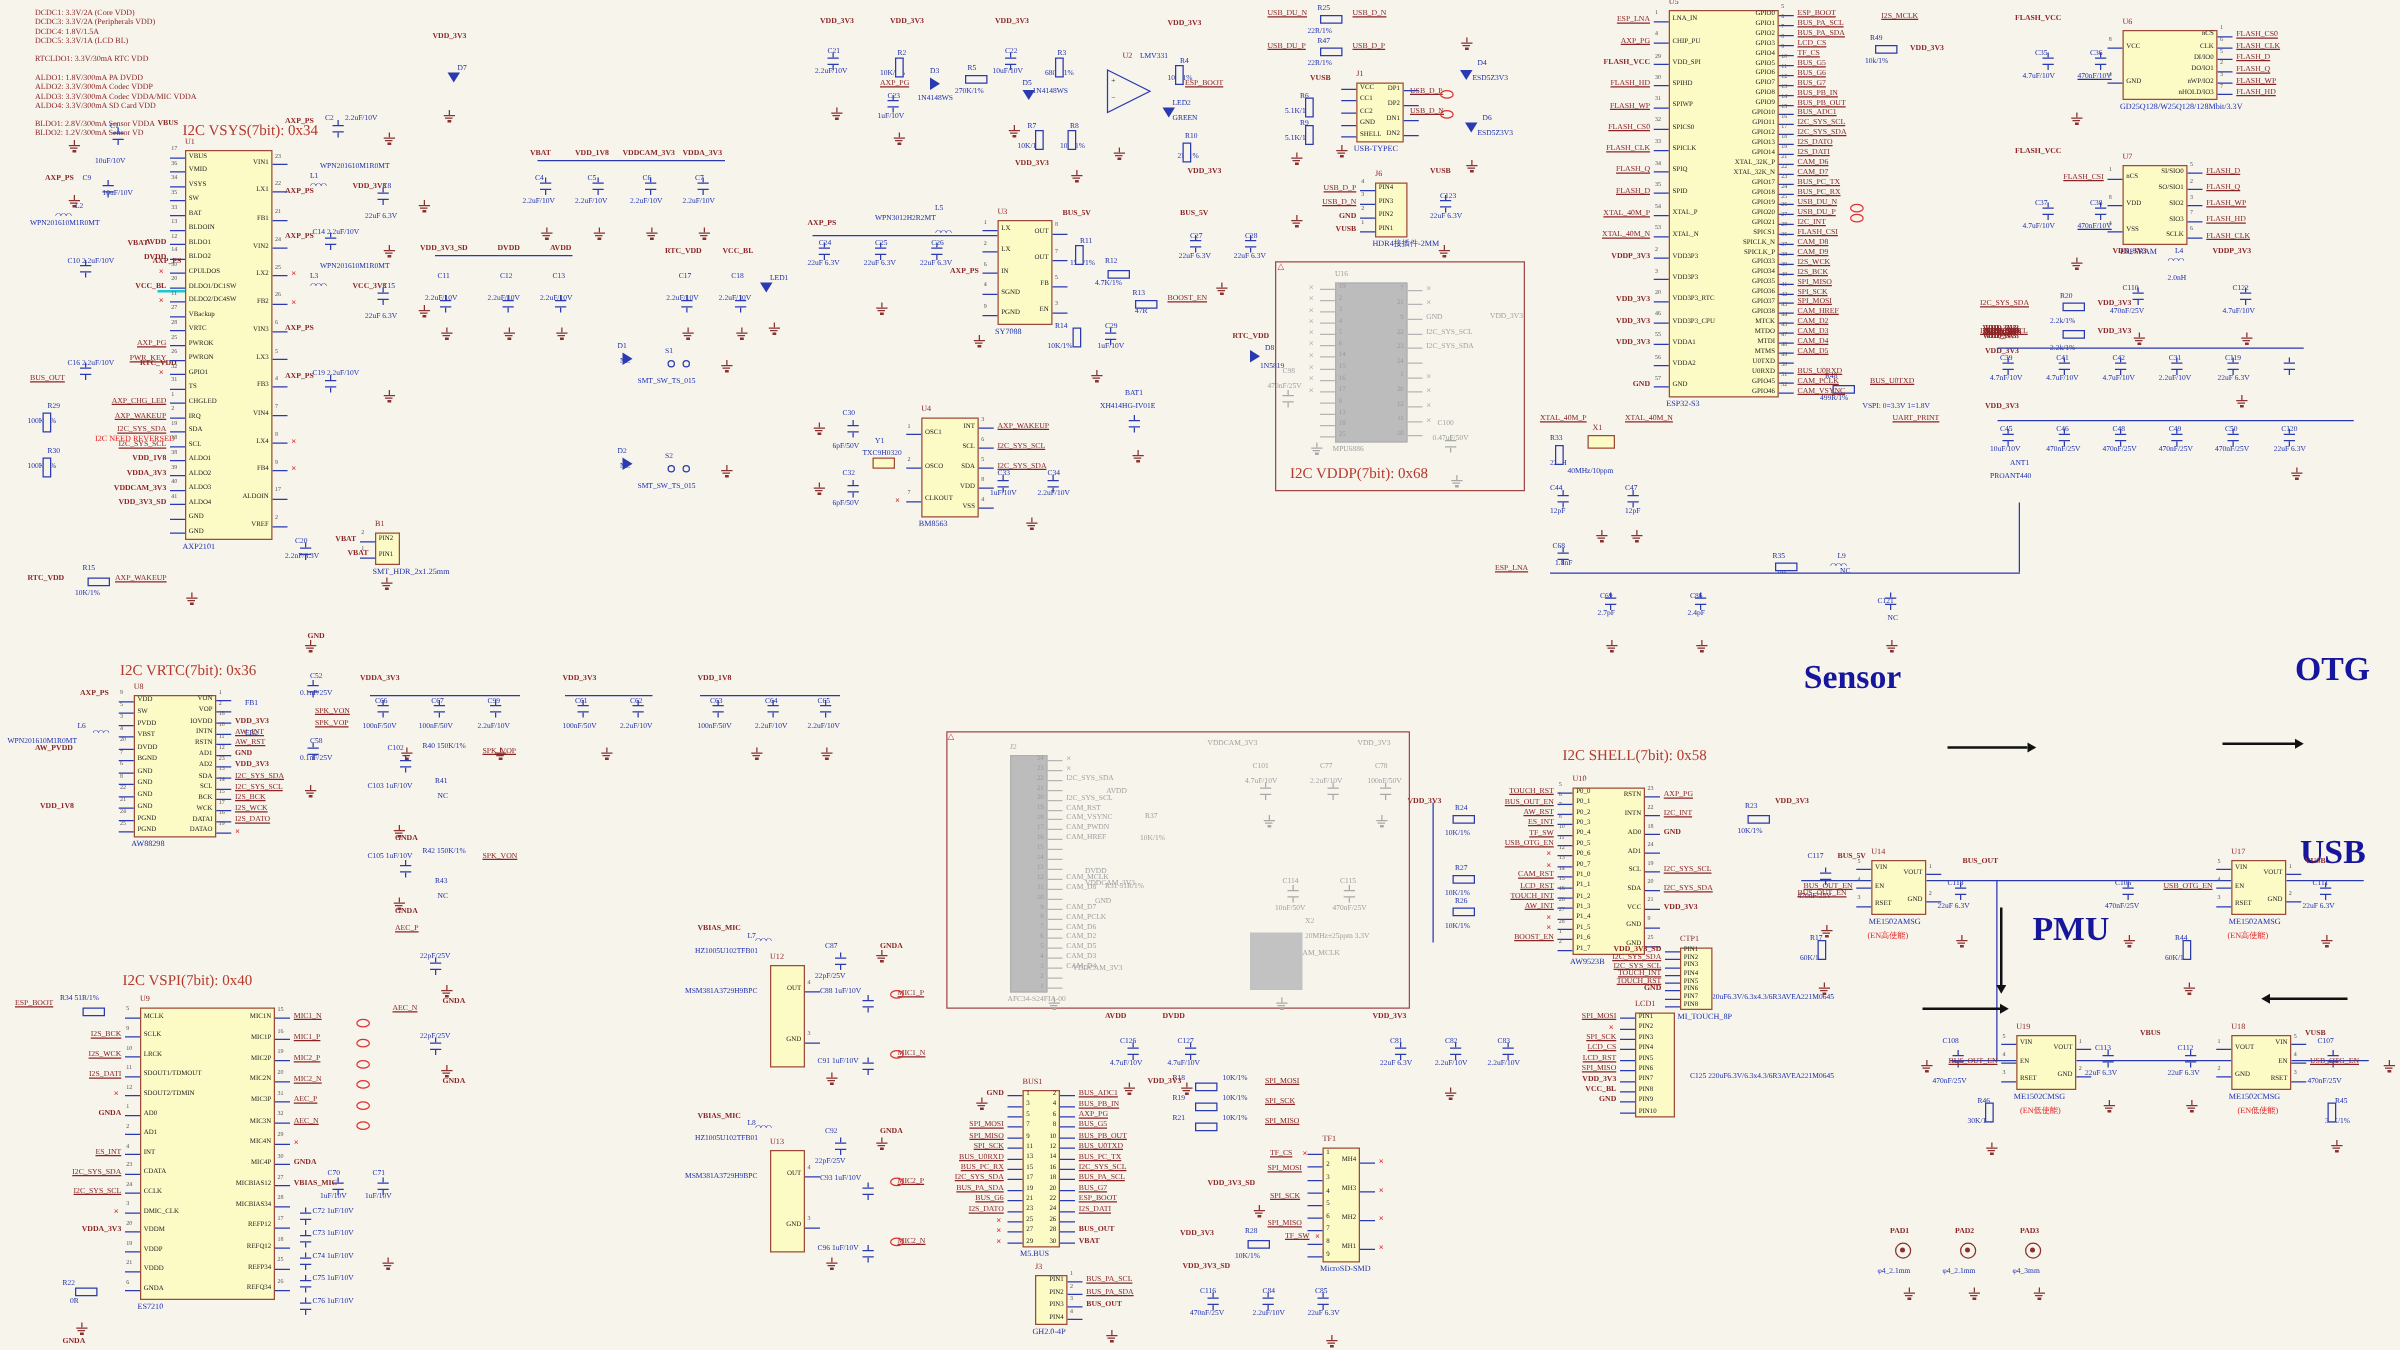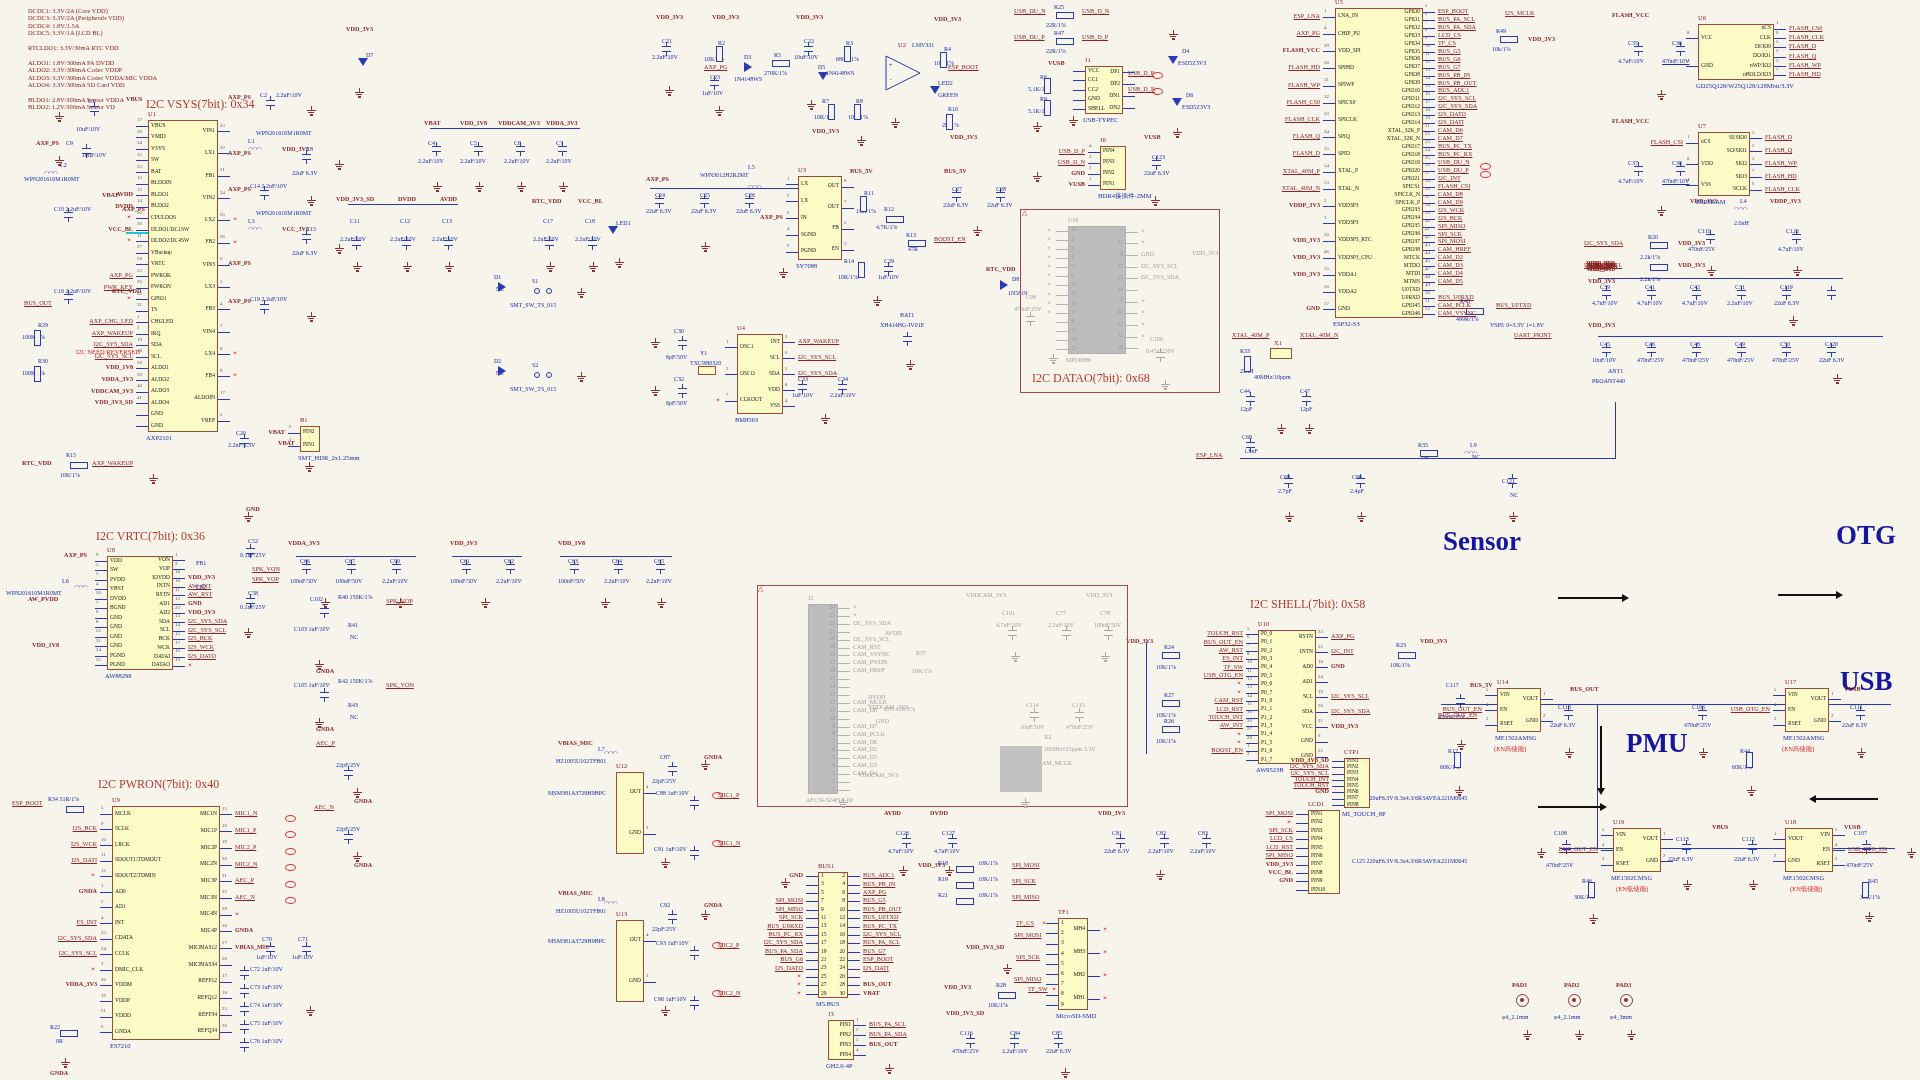--- a/index.html
+++ b/index.html
@@ -60,23 +60,23 @@
     <div class="lb note" style="left: 28px; top: 30.2px;">DCDC5: 3.3V/1A (LCD BL)</div>
     <div class="lb note" style="left: 28px; top: 45px;">RTCLDO1: 3.3V/30mA RTC VDD</div>
     <div class="lb note" style="left: 28px; top: 59.8px;">ALDO1: 1.8V/300mA PA DVDD</div>
     <div class="lb note" style="left: 28px; top: 67.2px;">ALDO2: 3.3V/300mA Codec VDDP</div>
     <div class="lb note" style="left: 28px; top: 74.6px;">ALDO3: 3.3V/300mA Codec VDDA/MIC VDDA</div>
     <div class="lb note" style="left: 28px; top: 82px;">ALDO4: 3.3V/300mA SD Card VDD</div>
     <div class="lb note" style="left: 28px; top: 96.8px;">BLDO1: 2.8V/300mA Sensor VDDA</div>
     <div class="lb note" style="left: 28px; top: 104.2px;">BLDO2: 1.2V/300mA Sensor VD</div>
     <div class="lb h" style="left: 146px; top: 98px;">I2C VSYS(7bit): 0x34</div>
     <div class="lb h" style="left: 96px; top: 530px;">I2C VRTC(7bit): 0x36</div>
-    <div class="lb h" style="left: 98px; top: 778px;">I2C PWRON(7bit): 0x40</div>
+    <div class="lb h" style="left: 98px; top: 778px;">I2C VSPI(7bit): 0x40</div>
     <div class="lb h" style="left: 1250px; top: 598px;">I2C SHELL(7bit): 0x58</div>
-    <div class="lb h" style="left: 1032px; top: 372px;">I2C DATAO(7bit): 0x68</div>
+    <div class="lb h" style="left: 1032px; top: 372px;">I2C VDDP(7bit): 0x68</div>
     <div class="lb s" style="left: 1443px; top: 528px;">Sensor</div>
     <div class="lb s" style="left: 1836px; top: 522px;">OTG</div>
     <div class="lb s" style="left: 1840px; top: 668px;">USB</div>
     <div class="lb s" style="left: 1626px; top: 730px;">PMU</div>
     <div class="lb p" style="left: 126px; top: 96px;">VBUS</div>
     <div class="lb v" style="left: 88px; top: 98px;">C1</div>
     <div class="lb v" style="left: 76px; top: 126px;">10uF/10V</div>
     <div class="lb p" style="left: 36px; top: 140px;">AXP_PS</div>
     <div class="lb v" style="left: 66px; top: 140px;">C9</div>
     <div class="lb v" style="left: 82px; top: 152px;">10uF/10V</div>

